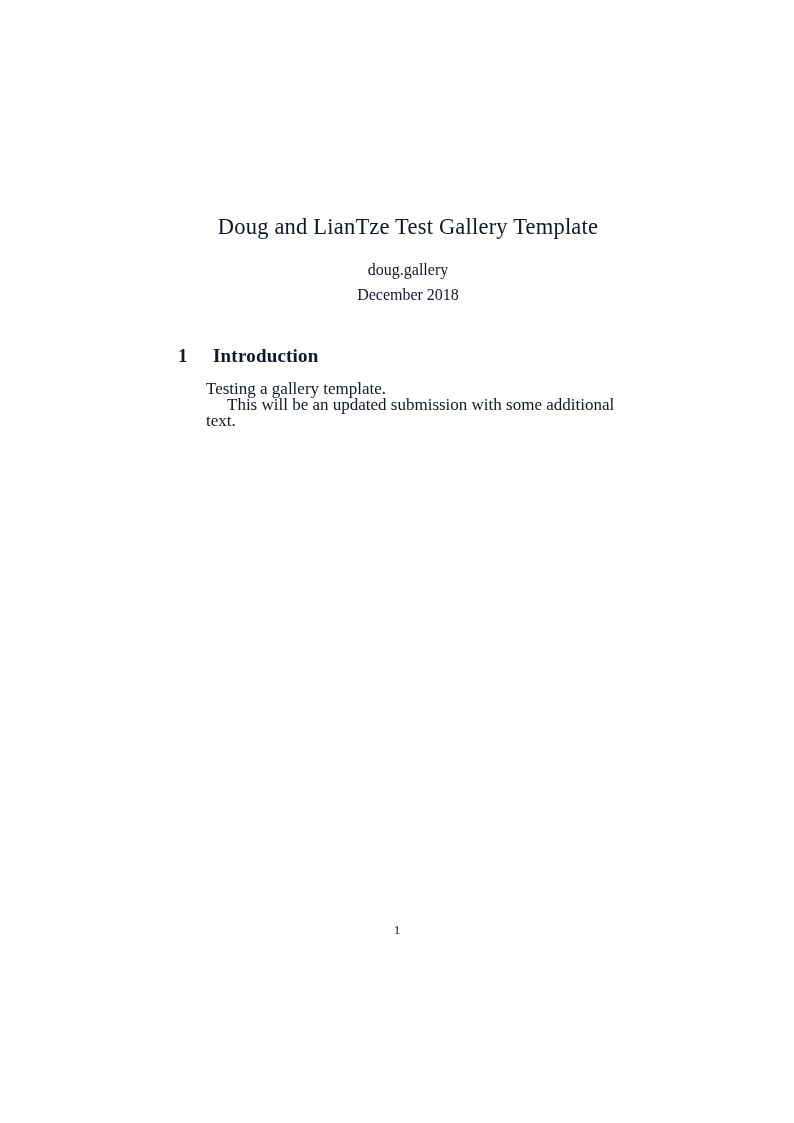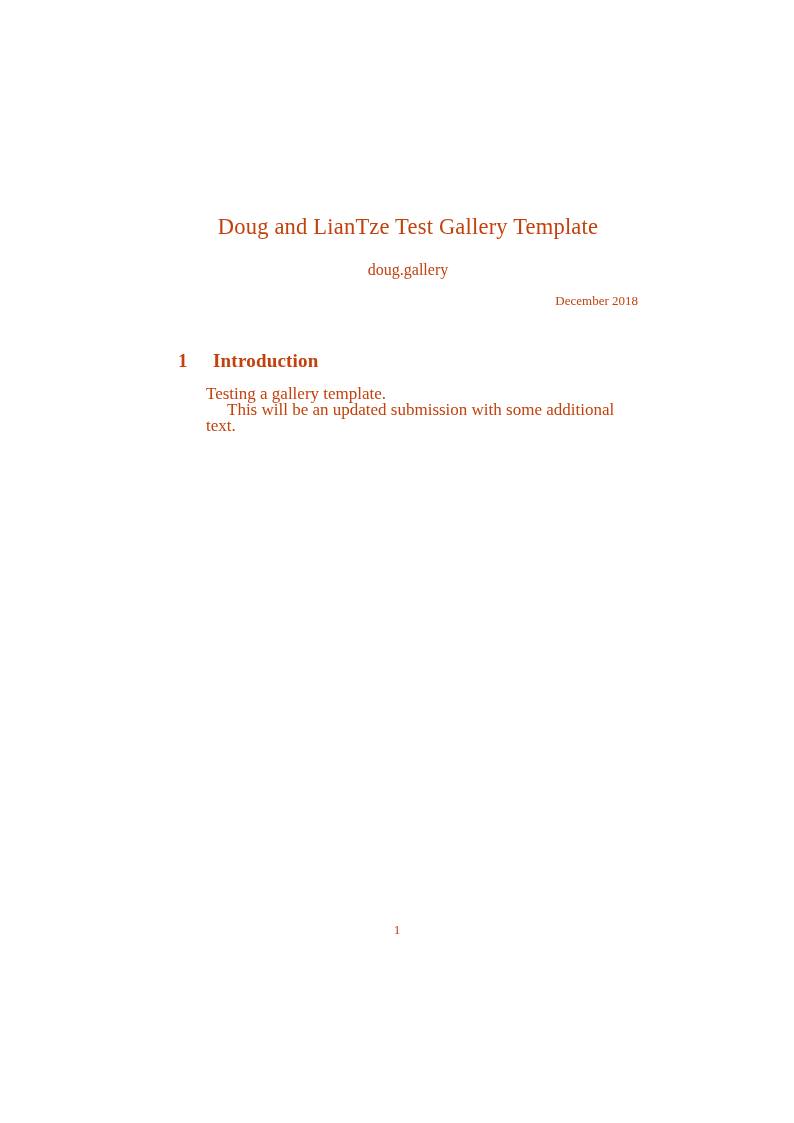--- a/index.html
+++ b/index.html
@@ -6,21 +6,21 @@
     margin: 0;
     padding: 0;
     background: #ffffff;
   }
   .page {
     position: relative;
     width: 794px;
     height: 1123px;
     background: #ffffff;
     font-family: "Liberation Serif", "DejaVu Serif", serif;
-    color: #c2410c;
+    color: #0f172a;
     overflow: hidden;
     box-sizing: border-box;
     border-radius: 27px;
   }
   
   .text-block {
     position: absolute;
     left: 178px;
     top: 0;
     width: 460px;
@@ -34,23 +34,22 @@
     line-height: 1.2;
     font-weight: normal;
     margin: 0;
     letter-spacing: 0.2px;
   }
   .doc-author {
     font-size: 16px;
     margin-top: 21px;
   }
   .doc-date {
-    font-size: 13px;
-    margin-top: 14px;
-    text-align: right;
+    font-size: 16px;
+    margin-top: 7px;
   }
   .section-heading {
     margin-top: 41px;
     font-size: 19px;
     font-weight: bold;
     letter-spacing: 0.2px;
     display: flex;
     align-items: baseline;
   }
   .section-number {

